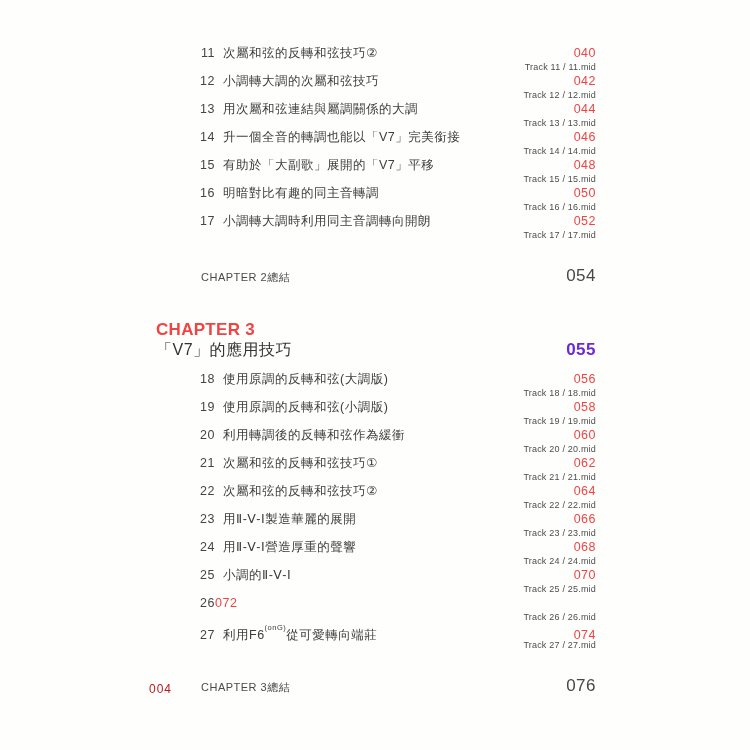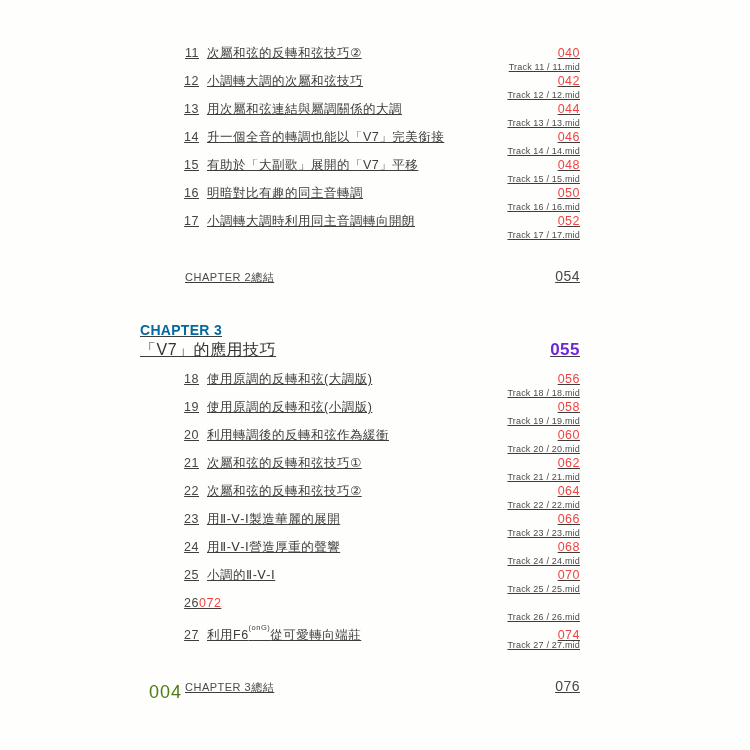--- a/index.html
+++ b/index.html
@@ -9,24 +9,23 @@
     font-family:"Liberation Sans","DejaVu Sans",sans-serif;
     overflow:hidden;
   }
   .page{
     position:relative;
     width:750px;height:750px;
     background:#fefefd;
   }
   .toc{
     position:absolute;
-    left:140px;top:40px;
+    left:156px;top:40px;
     width:440px;
     color:#3d3d3d;
-    text-decoration:underline;
   }
   .items-block{margin:0;}
   .toc > .items-block:first-child{margin-top:5px;}
   .item-block{height:28px;}
   .item-row{
     display:flex;
     align-items:baseline;
     height:17px;
     line-height:17px;
     font-size:12.5px;
@@ -70,27 +69,27 @@
     align-items:baseline;
     margin-top:28px;
     padding-left:45px;
     font-size:11px;
     height:14px;
     line-height:14px;
     color:#4a4a4a;
     letter-spacing:0.5px;
   }
   .summary-label{flex:1;}
-  .summary-page{flex:none;font-size:14px;color:#474747;letter-spacing:0.5px;}
+  .summary-page{flex:none;font-size:17px;color:#474747;letter-spacing:0.5px;}
   .chapter{margin-top:38px;}
   .chapter-label{
-    font-size:14px;
+    font-size:17px;
     font-weight:bold;
     line-height:18px;
-    color:#0369a1;
+    color:#ef4444;
     letter-spacing:0.3px;
   }
   .chapter-title-row{
     display:flex;
     align-items:baseline;
     margin-top:1px;
     line-height:19px;
   }
   .chapter-title{
     flex:1;
@@ -102,22 +101,22 @@
     flex:none;
     font-size:17px;
     font-weight:bold;
     color:#6d28d9;
     letter-spacing:0.5px;
   }
   .chapter + .items-block{margin-top:12px;}
   .folio{
     position:absolute;
     left:149px;top:682px;
-    font-size:18px;
-    color:#4d7c0f;
+    font-size:12px;
+    color:#b91c1c;
     letter-spacing:1px;
   }
 </style>
 </head>
 <body>
 
 <div class="page">
   <div class="toc" id="toc">
       <div class="items-block">
         <div class="item-block">

